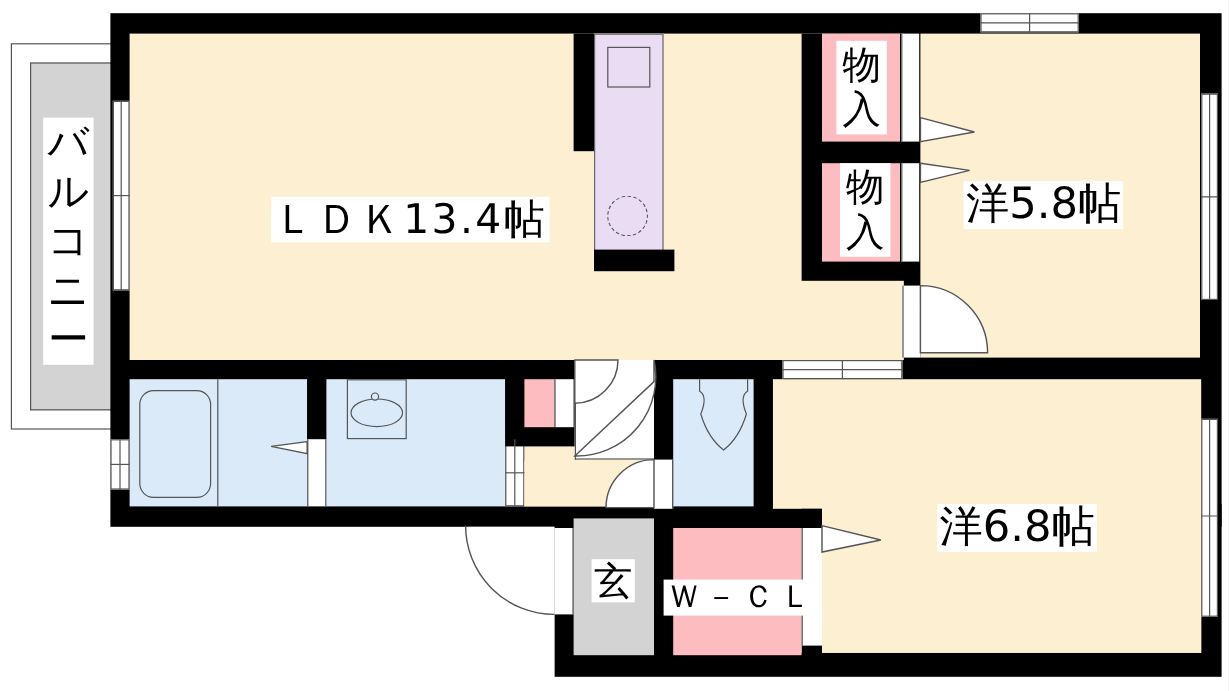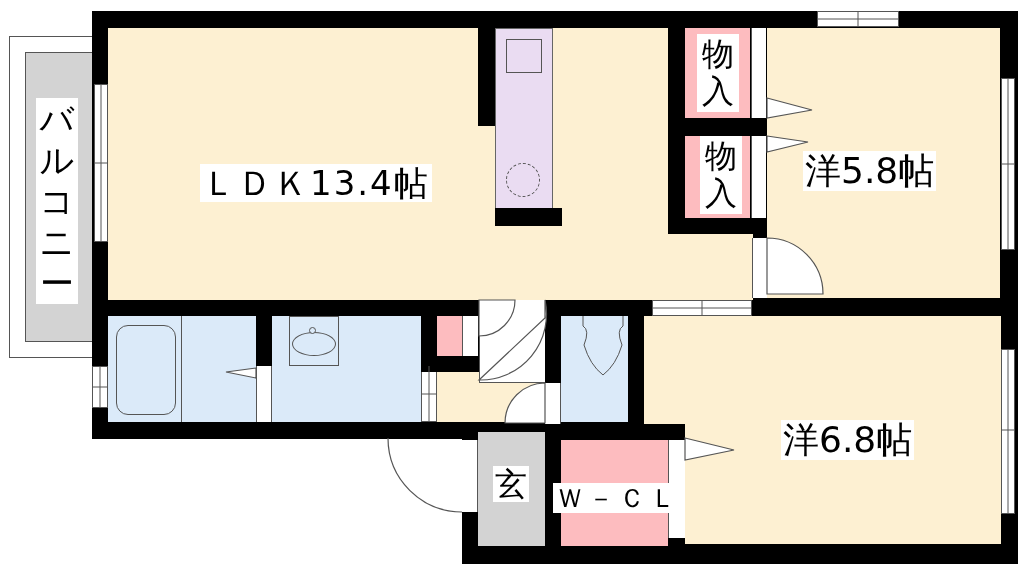--- a/index.html
+++ b/index.html
@@ -100,21 +100,21 @@
 <div class="abs" style="left:668px;top:440px;width:17px;height:98px;background:#fff;border-left:1px solid #555;"></div>
 <div class="lbl" style="left:553px;top:483px;font-size:26px;padding:2px 4px;letter-spacing:5px;">Ｗ－ＣＬ</div>
 
 <div class="abs win" style="left:94px;top:84px;width:14px;height:158px;"></div>
 <div class="abs win" style="left:92px;top:366px;width:16px;height:42px;"></div>
 <div class="abs win" style="left:817px;top:11px;width:82px;height:16px;"></div>
 <div class="abs win" style="left:1001px;top:78px;width:14px;height:172px;"></div>
 <div class="abs win" style="left:1001px;top:349px;width:14px;height:165px;"></div>
 <div class="abs win" style="left:652px;top:300px;width:100px;height:16px;"></div>
 
-<div class="lbl lbl-big" style="left:200px;top:164px;font-size:34px;letter-spacing:2px;">ＬＤＫ13.4帖</div>
+<div class="lbl lbl-big" style="left:226px;top:164px;font-size:34px;letter-spacing:2px;">ＬＤＫ13.4帖</div>
 <div class="lbl lbl-big" style="left:803px;top:151px;font-size:36px;">洋5.8帖</div>
 <div class="lbl lbl-big" style="left:781px;top:420px;font-size:36px;">洋6.8帖</div>
 
 <svg class="overlay" width="1024" height="576">
   <g fill="#fff" stroke="#555" stroke-width="1.2">
 
     <path d="M767 238 A56 56 0 0 1 823 294 L767 294 Z"></path>
 
     <path d="M767 98 L812 110 L767 118 Z"></path>
     <path d="M767 136 L808 142 L767 152 Z"></path>

